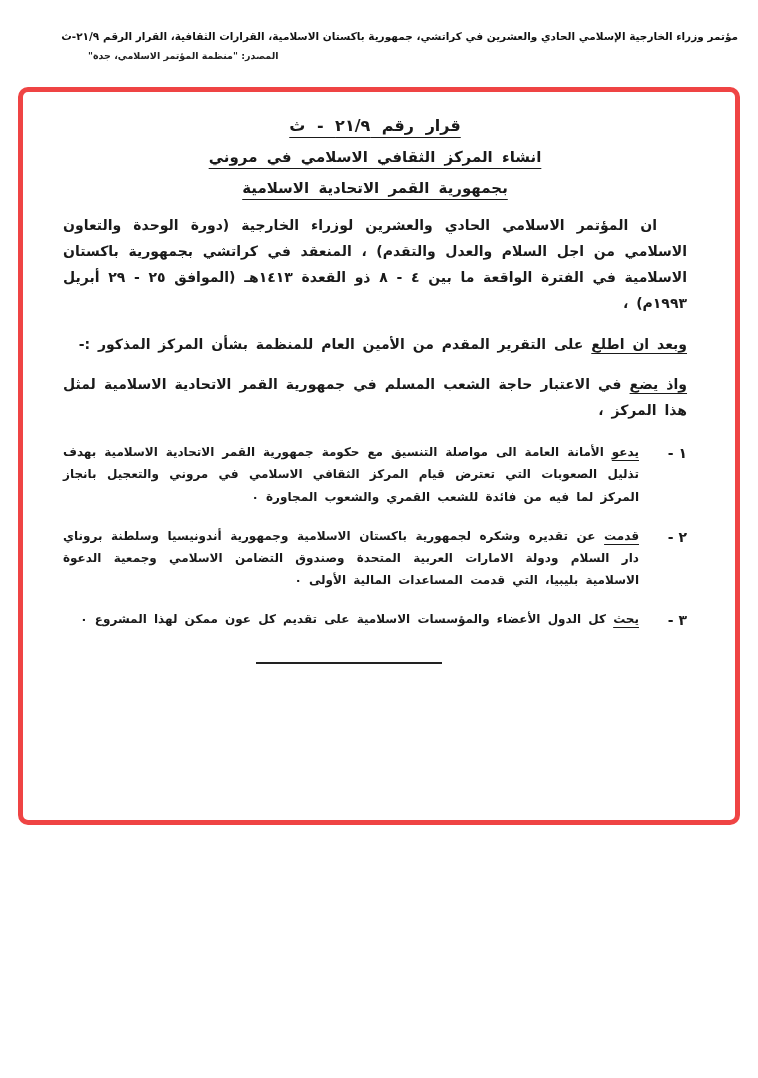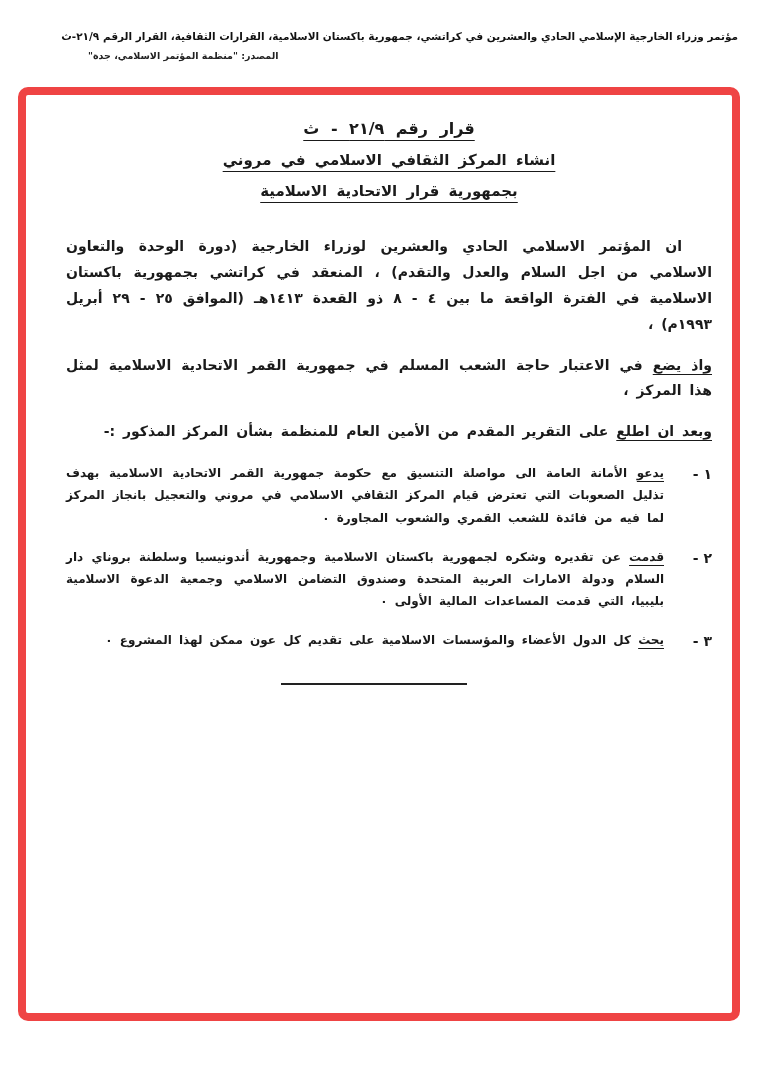--- a/index.html
+++ b/index.html
@@ -29,24 +29,24 @@
   .header-line2 {
     direction: rtl;
     font-weight: 700;
     font-size: 9.5px;
     margin: 8px 0 0 88px;
     width: fit-content;
     color: #222;
   }
   .frame {
     margin: 26px 18px 0 18px;
-    height: 934px;
-    border: 8px solid #ef4444;
+    height: 738px;
+    border: 5px solid #ef4444;
     border-radius: 10px;
-    padding: 22px 20px 0 40px;
+    padding: 22px 48px 0 40px;
     box-sizing: border-box;
     direction: rtl;
     overflow: hidden;
   }
   .title {
     font-size: 16px;
     font-weight: 700;
     text-align: center;
     text-decoration: underline;
     text-underline-offset: 6px;
@@ -65,21 +65,21 @@
   .para {
     font-size: 14px;
     font-weight: 700;
     line-height: 1.85;
     text-align: justify;
     word-spacing: 3px;
     margin: 15px 0 0 0;
   }
   .para.first {
     text-indent: 30px;
-    margin-top: 34px;
+    margin-top: 16px;
   }
   .lead {
     text-decoration: underline;
     text-underline-offset: 4px;
   }
   .items { margin-top: 4px; }
   .item {
     display: flex;
     margin-top: 17px;
   }
@@ -114,35 +114,35 @@
     <div class="header-line1">مؤتمر وزراء الخارجية الإسلامي الحادي والعشرين في كراتشي، جمهورية باكستان الاسلامية، القرارات الثقافية، القرار الرقم ٢١/٩-ث</div>
     <div class="header-line2">المصدر: "منظمة المؤتمر الاسلامي، جدة"</div>
   </header>
 
   <div class="frame">
 
     <h1 class="title">قرار رقم ٢١/٩ - ث</h1>
 
     <h2 class="subject">انشاء المركز الثقافي الاسلامي في مروني</h2>
 
-    <h2 class="subject">بجمهورية قرار الاتحادية الاسلامية</h2>
+    <h2 class="subject">بجمهورية القمر الاتحادية الاسلامية</h2>
 
     <p class="para first">
       <span>ان المؤتمر الاسلامي الحادي والعشرين لوزراء الخارجية (دورة الوحدة والتعاون الاسلامي من اجل السلام والعدل والتقدم) ، المنعقد في كراتشي بجمهورية باكستان الاسلامية في الفترة الواقعة ما بين ٤ - ٨ ذو القعدة ١٤١٣هـ (الموافق ٢٥ - ٢٩ أبريل ١٩٩٣م) ،</span>
     </p>
 
 
     <p class="para">
-      <span class="lead">واذ يضع</span>
-      <span>في الاعتبار حاجة الشعب المسلم في جمهورية القمر الاتحادية الاسلامية لمثل هذا المركز ،</span>
+      <span class="lead">وبعد ان اطلع</span>
+      <span>على التقرير المقدم من الأمين العام للمنظمة بشأن المركز المذكور :-</span>
     </p>
 
     <p class="para">
-      <span class="lead">وبعد ان اطلع</span>
-      <span>على التقرير المقدم من الأمين العام للمنظمة بشأن المركز المذكور :-</span>
+      <span class="lead">واذ يضع</span>
+      <span>في الاعتبار حاجة الشعب المسلم في جمهورية القمر الاتحادية الاسلامية لمثل هذا المركز ،</span>
     </p>
 
     <div class="items">
 
       <div class="item">
         <span class="item-num">١ -</span>
         <div class="item-text">
           <span class="lead">يدعو</span>
           <span>الأمانة العامة الى مواصلة التنسيق مع حكومة جمهورية القمر الاتحادية الاسلامية بهدف تذليل الصعوبات التي تعترض قيام المركز الثقافي الاسلامي في مروني والتعجيل بانجاز المركز لما فيه من فائدة للشعب القمري والشعوب المجاورة ٠</span>
         </div>

